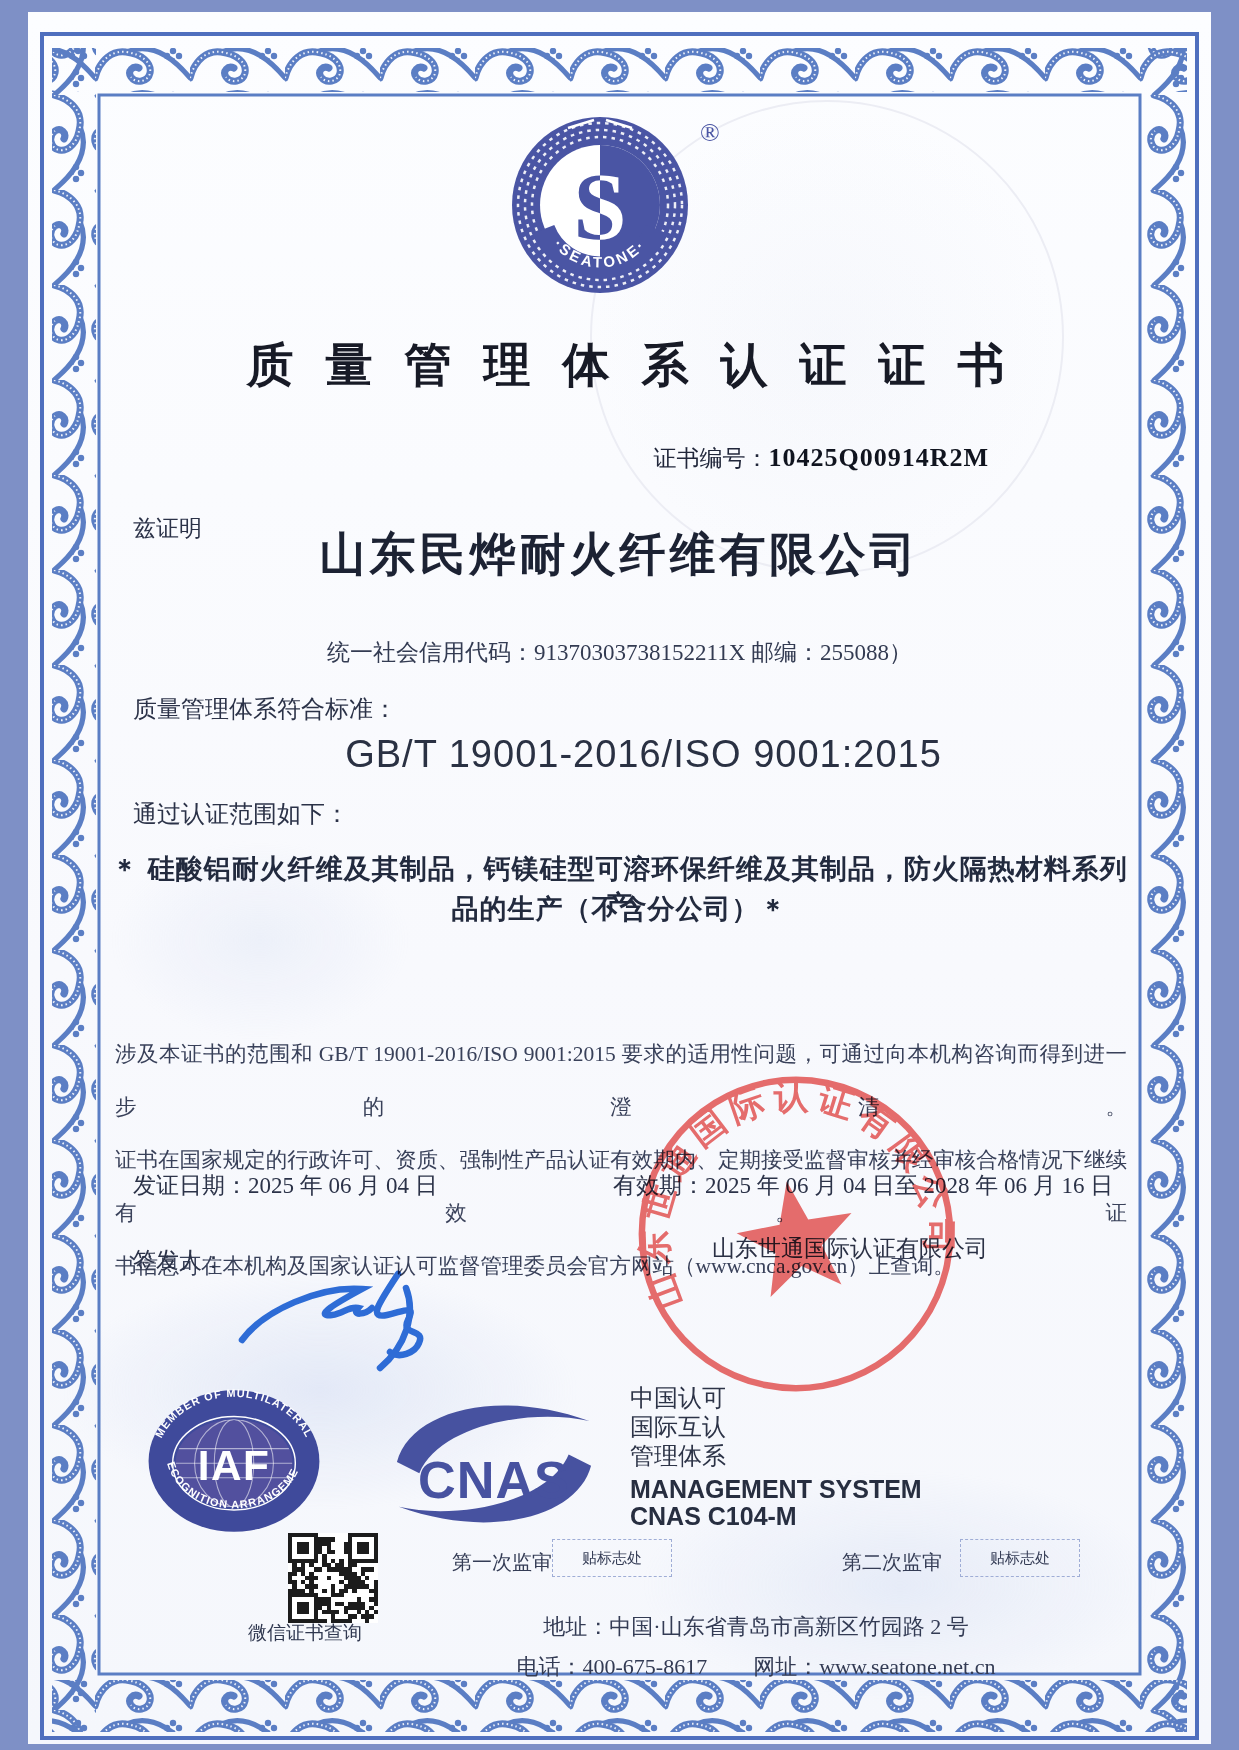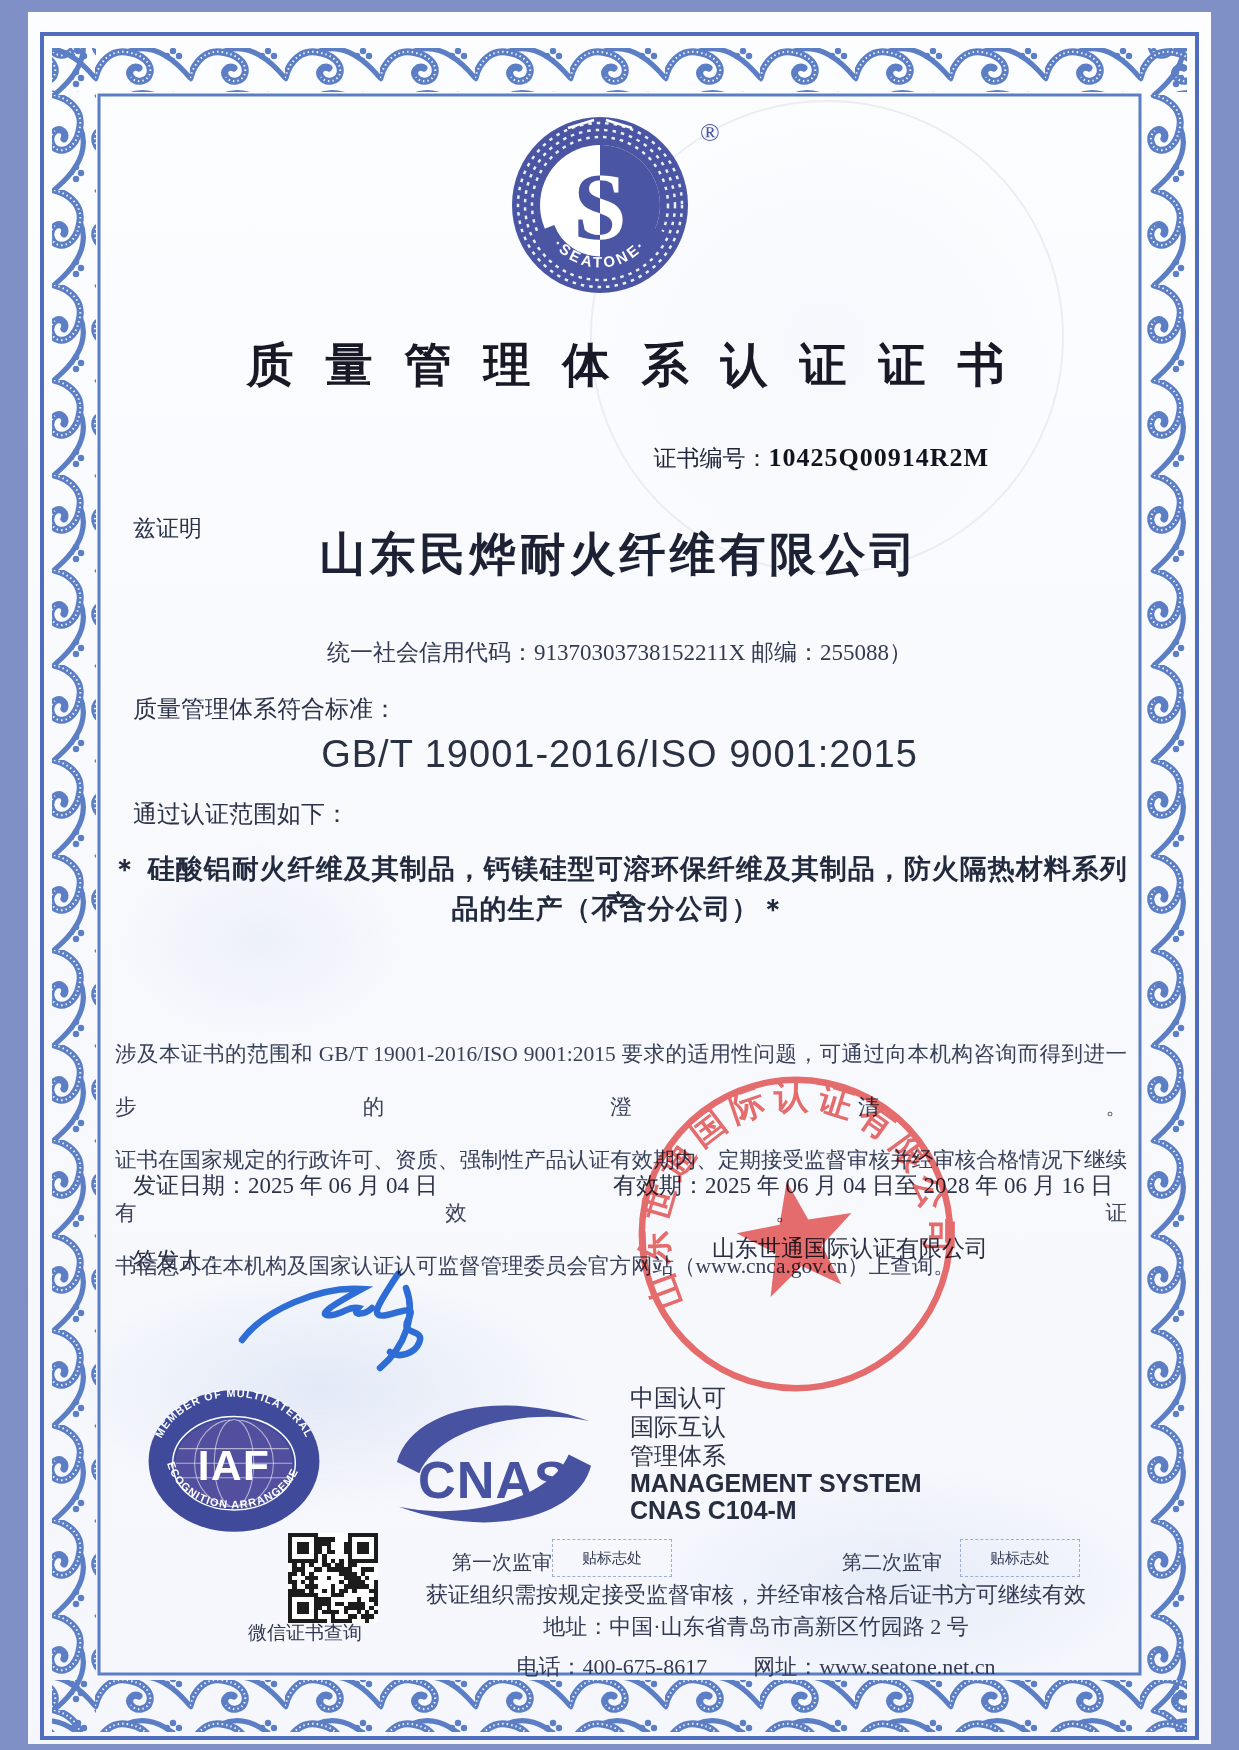--- a/index.html
+++ b/index.html
@@ -27,42 +27,42 @@
          letter-spacing:32px;padding-left:22px;}
   .certno-row{top:443px;right:250px;white-space:nowrap;}
   .certno-label{font-size:23px;color:#20263a;}
   .certno{font-size:26px;font-weight:700;color:#10141f;letter-spacing:1px;}
   .hereby{left:133px;top:513px;font-size:23px;}
   .company{top:524px;font-size:46px;font-weight:700;color:#1c2233;letter-spacing:4px;}
   .addr1{top:600px;font-size:23px;color:#333b52;}
   .addr2{top:637px;font-size:23px;color:#333b52;}
   .std-label{left:133px;top:693px;font-size:24px;}
   .standard{top:733px;font-size:38px;color:#2a3143;letter-spacing:1px;
-            font-family:"Liberation Sans","DejaVu Sans",sans-serif;}
+            font-family:"Liberation Sans","DejaVu Sans",sans-serif;padding-left:24px;}
   .scope-label{left:133px;top:798px;font-size:24px;}
   .scope{font-size:27px;font-weight:600;color:#222a3e;letter-spacing:1px;
          font-family:"Liberation Sans","DejaVu Sans",sans-serif;}
   .scope1{top:851px;}
   .scope2{top:891px;}
   .fineprint{left:115px;top:1028px;width:1012px;font-size:21.5px;line-height:53px;
              color:#39415a;}
   .fineprint .jline{text-align:justify;text-align-last:justify;}
   .fineprint .lline{text-align:left;}
   .issue-row{left:133px;top:1170px;font-size:23px;white-space:nowrap;}
   .valid-row{left:613px;top:1170px;font-size:23px;white-space:nowrap;}
   .signer{left:133px;top:1245px;font-size:23px;}
   .issuer{left:700px;top:1233px;width:300px;text-align:center;font-size:23px;color:#2a3044;}
   .sig-svg{left:228px;top:1258px;mix-blend-mode:multiply;}
   .stamp-svg{left:628px;top:1066px;mix-blend-mode:multiply;opacity:.88;}
   .iaf-svg{left:118px;top:1388px;}
   .cnas-svg{left:386px;top:1393px;}
   .acc-text{left:630px;top:1383px;line-height:29px;
             font-family:"Liberation Sans","DejaVu Sans",sans-serif;color:#2c3347;}
   .acc-cn{font-size:24px;font-weight:500;}
-  .acc-en{font-size:25px;font-weight:700;line-height:27px;color:#272e40;}
+  .acc-en{font-size:25px;font-weight:700;margin-top:6px;line-height:27px;color:#272e40;}
   .qr-box{left:288px;top:1533px;width:90px;height:90px;background:#fff;}
   .qr-caption{left:248px;top:1620px;width:170px;font-size:19px;font-weight:500;
               font-family:"Liberation Sans","DejaVu Sans",sans-serif;color:#303850;}
   .audit-label{top:1549px;font-size:20px;color:#343c55;}
   .a1{left:452px;} .a2{left:842px;}
   .sticker-box{top:1539px;width:118px;height:36px;border:1.6px dashed #9fadd6;
                display:flex;align-items:center;justify-content:center;
                font-size:15px;color:#343c55;}
   .s1{left:552px;} .s2{left:960px;}
   .foot-note{left:390px;top:1580px;width:732px;text-align:center;font-size:22px;color:#333b54;}
@@ -474,21 +474,20 @@
           <rect x="60.00" y="85.71" width="4.29" height="4.29" fill="#1c1c1c"></rect>
           <rect x="77.14" y="85.71" width="4.29" height="4.29" fill="#1c1c1c"></rect>
         </svg></div>
     <div class="abs qr-caption">微信证书查询</div>
 
     <div class="abs audit-label a1">第一次监审</div>
     <div class="abs sticker-box s1">贴标志处</div>
     <div class="abs audit-label a2">第二次监审</div>
     <div class="abs sticker-box s2">贴标志处</div>
 
-    <div class="abs foot-note">获证组织需按规定接受监督审核，并经审核合格后证书方可继续有效</div>
     <div class="abs foot-addr">地址：中国·山东省青岛市高新区竹园路 2 号</div>
     <div class="abs foot-contact">
       <span>电话：</span><span>400-675-8617</span><span class="gap"></span><span>网址：</span><span>www.seatone.net.cn</span>
     </div>
 
     <svg class="abs stamp-svg" width="336" height="336" viewBox="0 0 340 340">
       <defs>
         <path id="sealArc" d="M 50,230 A 132,132 0 1 1 290,230"></path>
       </defs>
       <g transform="rotate(-10 170 170)">

